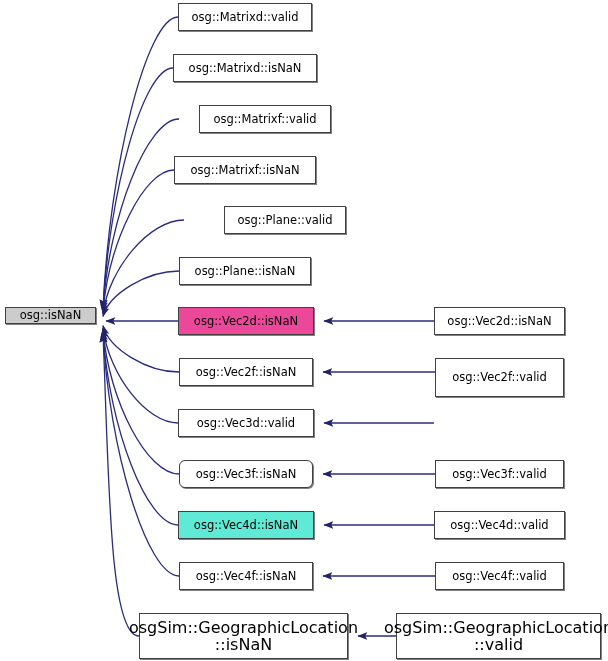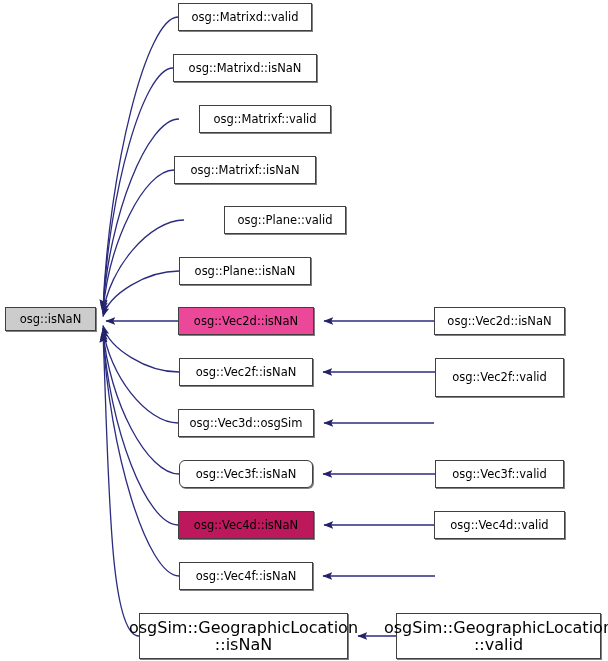--- a/index.html
+++ b/index.html
@@ -39,34 +39,35 @@
       <path d="M179,576.0 C147.1,576.0 109.0,450.3 103.0,333.0" fill="none" stroke="#2b2b7f" stroke-width="1.3" marker-end="url(#ah)"></path>
       <path d="M139,636.0 C109.0,636.0 109.0,477.9 103.0,333.0" fill="none" stroke="#2b2b7f" stroke-width="1.3" marker-end="url(#ah)"></path>
       <path d="M434,321.0 L324.0,321.0" fill="none" stroke="#2b2b7f" stroke-width="1.3" marker-end="url(#ah)"></path>
       <path d="M435,372.0 L323.0,372.0" fill="none" stroke="#2b2b7f" stroke-width="1.3" marker-end="url(#ah)"></path>
       <path d="M434,423.0 L324.0,423.0" fill="none" stroke="#2b2b7f" stroke-width="1.3" marker-end="url(#ah)"></path>
       <path d="M435,474.0 L323.0,474.0" fill="none" stroke="#2b2b7f" stroke-width="1.3" marker-end="url(#ah)"></path>
       <path d="M434,525.0 L324.0,525.0" fill="none" stroke="#2b2b7f" stroke-width="1.3" marker-end="url(#ah)"></path>
       <path d="M435,576.0 L323.0,576.0" fill="none" stroke="#2b2b7f" stroke-width="1.3" marker-end="url(#ah)"></path>
       <path d="M396,636.0 L358.0,636.0" fill="none" stroke="#2b2b7f" stroke-width="1.3" marker-end="url(#ah)"></path>
     </svg>
-<div class="node hub" style="left: 5px; top: 307px; width: 91px; height: 24px; background: rgb(204, 204, 204); border-color: rgb(64, 64, 64); box-shadow: rgb(128, 128, 128) 1px 1px 0px 0px;"><span>osg::isNaN</span></div>
+<div class="node hub" style="left: 5px; top: 307px; width: 91px; height: 17px; background: rgb(204, 204, 204); border-color: rgb(64, 64, 64); box-shadow: rgb(128, 128, 128) 1px 1px 0px 0px;"><span>osg::isNaN</span></div>
     <div class="node" style="left: 178px; top: 3px; width: 134px; height: 28px; background: rgb(255, 255, 255); border-color: rgb(64, 64, 64); box-shadow: rgb(128, 128, 128) 1px 1px 0px 0px;"><span>osg::Matrixd::valid</span></div>
     <div class="node" style="left: 173px; top: 54px; width: 144px; height: 28px; background: rgb(255, 255, 255); border-color: rgb(64, 64, 64); box-shadow: rgb(128, 128, 128) 1px 1px 0px 0px;"><span>osg::Matrixd::isNaN</span></div>
     <div class="node" style="left: 179px; top: 105px; width: 132px; height: 28px; background: rgb(255, 255, 255); border-color: rgb(64, 64, 64); box-shadow: rgb(128, 128, 128) 1px 1px 0px 0px; margin-left: 20px;"><span>osg::Matrixf::valid</span></div>
     <div class="node" style="left: 174px; top: 156px; width: 142px; height: 28px; background: rgb(255, 255, 255); border-color: rgb(64, 64, 64); box-shadow: rgb(128, 128, 128) 1px 1px 0px 0px;"><span>osg::Matrixf::isNaN</span></div>
     <div class="node" style="left: 181px; top: 206px; width: 122px; height: 28px; background: rgb(255, 255, 255); border-color: rgb(64, 64, 64); box-shadow: rgb(128, 128, 128) 1px 1px 0px 0px; margin-left: 43px;"><span>osg::Plane::valid</span></div>
     <div class="node" style="left: 179px; top: 257px; width: 132px; height: 28px; background: rgb(255, 255, 255); border-color: rgb(64, 64, 64); box-shadow: rgb(128, 128, 128) 1px 1px 0px 0px;"><span>osg::Plane::isNaN</span></div>
     <div class="node" style="left: 178px; top: 307px; width: 136px; height: 28px; background: #ec4899; border-color: rgb(64, 64, 64); box-shadow: rgb(128, 128, 128) 1px 1px 0px 0px;"><span>osg::Vec2d::isNaN</span></div>
     <div class="node" style="left: 179px; top: 358px; width: 134px; height: 28px; background: rgb(255, 255, 255); border-color: rgb(64, 64, 64); box-shadow: rgb(128, 128, 128) 1px 1px 0px 0px;"><span>osg::Vec2f::isNaN</span></div>
-    <div class="node" style="left: 178px; top: 409px; width: 136px; height: 28px; background: rgb(255, 255, 255); border-color: rgb(64, 64, 64); box-shadow: rgb(128, 128, 128) 1px 1px 0px 0px;"><span>osg::Vec3d::osgSim</span></div>
+    <div class="node" style="left: 178px; top: 409px; width: 136px; height: 28px; background: rgb(255, 255, 255); border-color: rgb(64, 64, 64); box-shadow: rgb(128, 128, 128) 1px 1px 0px 0px;"><span>osg::Vec3d::valid</span></div>
     <div class="node" style="left: 179px; top: 460px; width: 134px; height: 28px; background: rgb(255, 255, 255); border-color: rgb(64, 64, 64); box-shadow: rgb(128, 128, 128) 1px 1px 0px 0px; border-radius: 6px;"><span>osg::Vec3f::isNaN</span></div>
-    <div class="node" style="left: 178px; top: 511px; width: 136px; height: 28px; background: #be185d; border-color: rgb(64, 64, 64); box-shadow: rgb(128, 128, 128) 1px 1px 0px 0px;"><span>osg::Vec4d::isNaN</span></div>
+    <div class="node" style="left: 178px; top: 511px; width: 136px; height: 28px; background: #5eead4; border-color: rgb(64, 64, 64); box-shadow: rgb(128, 128, 128) 1px 1px 0px 0px;"><span>osg::Vec4d::isNaN</span></div>
     <div class="node" style="left: 179px; top: 562px; width: 134px; height: 28px; background: rgb(255, 255, 255); border-color: rgb(64, 64, 64); box-shadow: rgb(128, 128, 128) 1px 1px 0px 0px;"><span>osg::Vec4f::isNaN</span></div>
     <div class="node tall" style="left: 139px; top: 613px; width: 209px; height: 46px; background: rgb(255, 255, 255); border-color: rgb(64, 64, 64); box-shadow: rgb(128, 128, 128) 1px 1px 0px 0px;"><span>osgSim::GeographicLocation
 ::isNaN</span></div>
     <div class="node" style="left: 434px; top: 307px; width: 131px; height: 28px; background: rgb(255, 255, 255); border-color: rgb(64, 64, 64); box-shadow: rgb(128, 128, 128) 1px 1px 0px 0px;"><span>osg::Vec2d::isNaN</span></div>
     <div class="node" style="left: 435px; top: 358px; width: 129px; height: 39px; background: rgb(255, 255, 255); border-color: rgb(64, 64, 64); box-shadow: rgb(128, 128, 128) 1px 1px 0px 0px;"><span>osg::Vec2f::valid</span></div>
     <div class="node" style="left: 435px; top: 460px; width: 129px; height: 28px; background: rgb(255, 255, 255); border-color: rgb(64, 64, 64); box-shadow: rgb(128, 128, 128) 1px 1px 0px 0px;"><span>osg::Vec3f::valid</span></div>
     <div class="node" style="left: 434px; top: 511px; width: 131px; height: 28px; background: rgb(255, 255, 255); border-color: rgb(64, 64, 64); box-shadow: rgb(128, 128, 128) 1px 1px 0px 0px;"><span>osg::Vec4d::valid</span></div>
+    <div class="node" style="left: 435px; top: 562px; width: 129px; height: 28px; background: rgb(255, 255, 255); border-color: rgb(64, 64, 64); box-shadow: rgb(128, 128, 128) 1px 1px 0px 0px;"><span>osg::Vec4f::valid</span></div>
     <div class="node tall" style="left: 396px; top: 613px; width: 205px; height: 46px; background: rgb(255, 255, 255); border-color: rgb(64, 64, 64); box-shadow: rgb(128, 128, 128) 1px 1px 0px 0px;"><span>osgSim::GeographicLocation
 ::valid</span></div>
   </div>
 
 </body></html>

